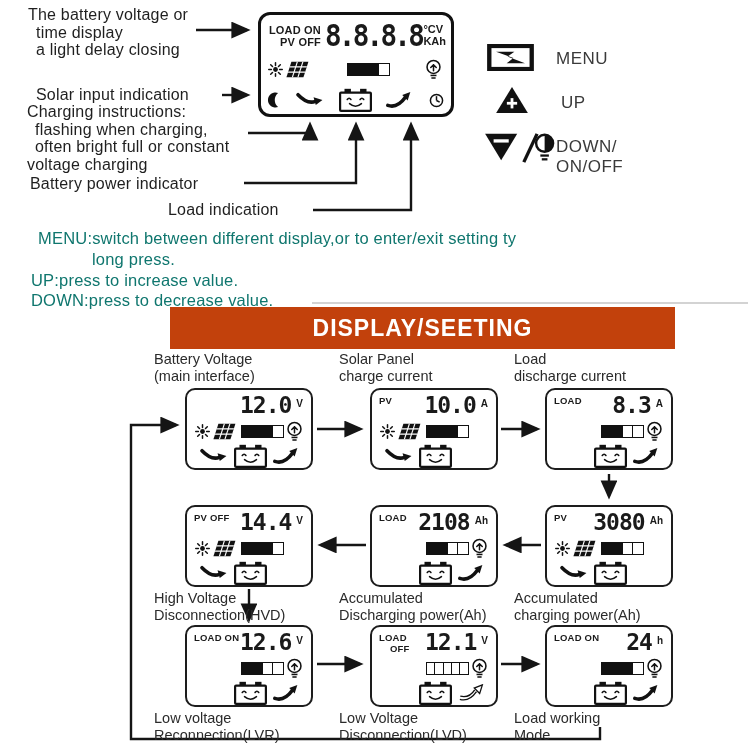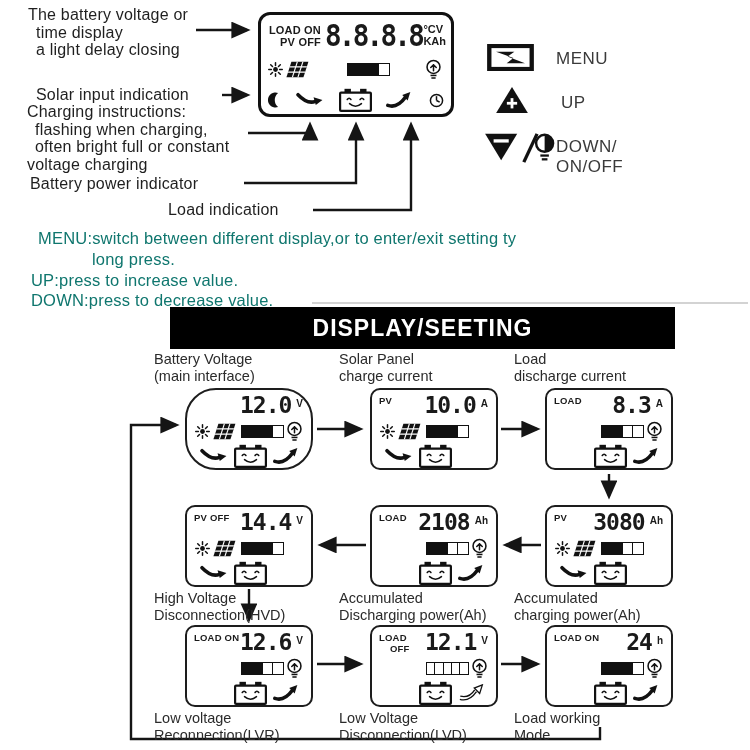--- a/index.html
+++ b/index.html
@@ -17,21 +17,21 @@
   .icn{display:inline-flex;align-items:center;gap:2px}
   .ghost{visibility:hidden}
   .gauge{display:inline-flex}
   .gcell{width:12px;height:13px;border:1.8px solid #111;margin-left:-1.8px;background:#fff}
   .gcell:first-child{margin-left:0}
   .gcell.on{background:#111}
   .gcell.w5{width:10px}
   .btnicon{position:absolute}
   .btnlabel{position:absolute;font-size:17px;color:#3a3a3a;letter-spacing:.5px}
   .instr{position:absolute;font-size:16.5px;color:#0f766e;letter-spacing:.2px}
-  .secheader{position:absolute;left:170px;top:307px;width:505px;height:42px;background:#000000;color:#fff;display:flex;align-items:center;justify-content:center;font-weight:bold;font-size:23px;letter-spacing:1px}
+  .secheader{position:absolute;left:170px;top:307px;width:505px;height:42px;background:#c2410c;color:#fff;display:flex;align-items:center;justify-content:center;font-weight:bold;font-size:23px;letter-spacing:1px}
   .scr-title{position:absolute;width:190px;font-size:14.5px;line-height:16.5px;color:#2b2b2b}
   .mini{position:absolute;width:128px;height:82px;border:2.5px solid #1d1d1d;border-radius:10px;background:#fff}
   .mini-status{position:absolute;left:7px;top:6px;font-weight:bold;font-size:9.5px;line-height:10.5px;letter-spacing:.2px}
   .mini-status div:nth-child(2){padding-left:11px}
   .mini-val{position:absolute;right:8px;top:2px;display:flex;align-items:flex-start}
   .mini-val .num{font-family:"DejaVu Sans Mono",monospace;font-weight:bold;font-size:23px;line-height:26px;letter-spacing:-1px}
   .mini-val .unit{font-size:10px;font-weight:bold;margin-left:5px;margin-top:6px}
   .mini-mid{position:absolute;left:8px;right:8px;top:31px;height:20px;display:flex;align-items:center;justify-content:space-between}
   .mini-bot{position:absolute;left:13px;right:10px;top:53px;height:25px;display:flex;align-items:center;justify-content:space-between}
 </style>
@@ -211,21 +211,21 @@
   <div class="instr" style="left:92px;top:250px">long press.</div>
   <div class="instr" style="left:31px;top:271px">UP:press to increase value.</div>
   <div class="instr" style="left:31px;top:291px">DOWN:press to decrease value.</div>
 
   <div class="secheader">DISPLAY/SEETING</div>
 
 <div class="scr-title" style="left: 154px; top: 351px;">
       <div>Battery Voltage</div>
       <div>(main interface)</div>
     </div>
-    <div class="mini" style="left: 185px; top: 388px; border-radius: 31px;">
+    <div class="mini" style="left: 185px; top: 388px;">
       <div class="mini-status"></div>
       <div class="mini-val">
         <span class="num">12.0</span>
         <span class="unit">V</span>
       </div>
       <div class="mini-mid">
         <span class="icn">
           <svg width="15" height="15" viewBox="0 0 20 20">
             <circle cx="10" cy="10" r="3.2" fill="#111"></circle>
             <g stroke="#111" stroke-width="2" stroke-linecap="round">

